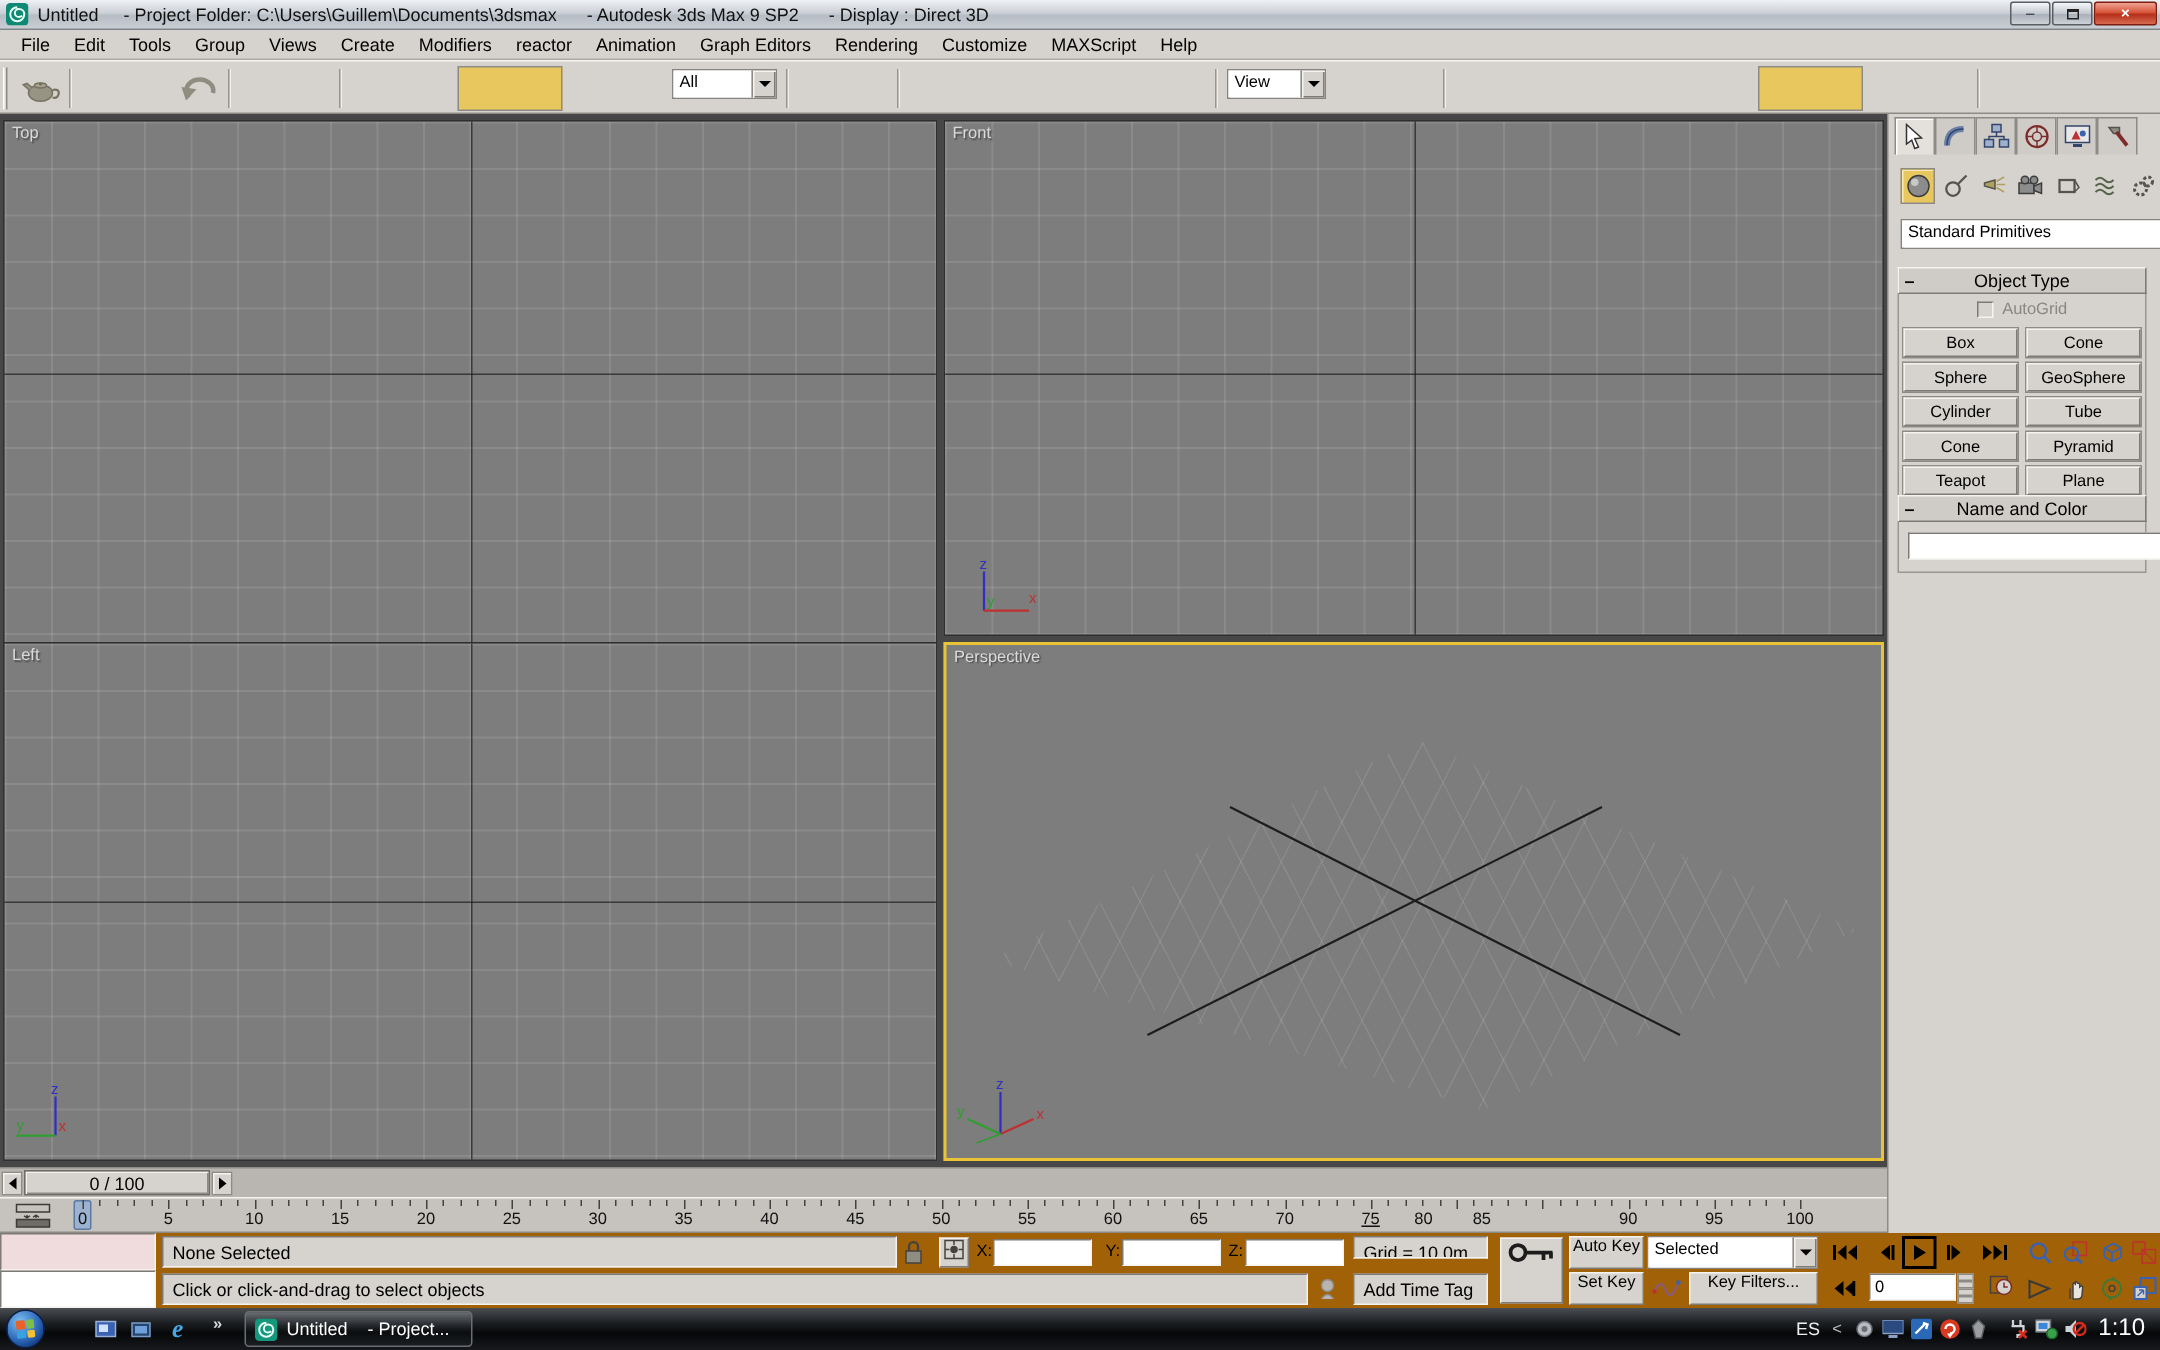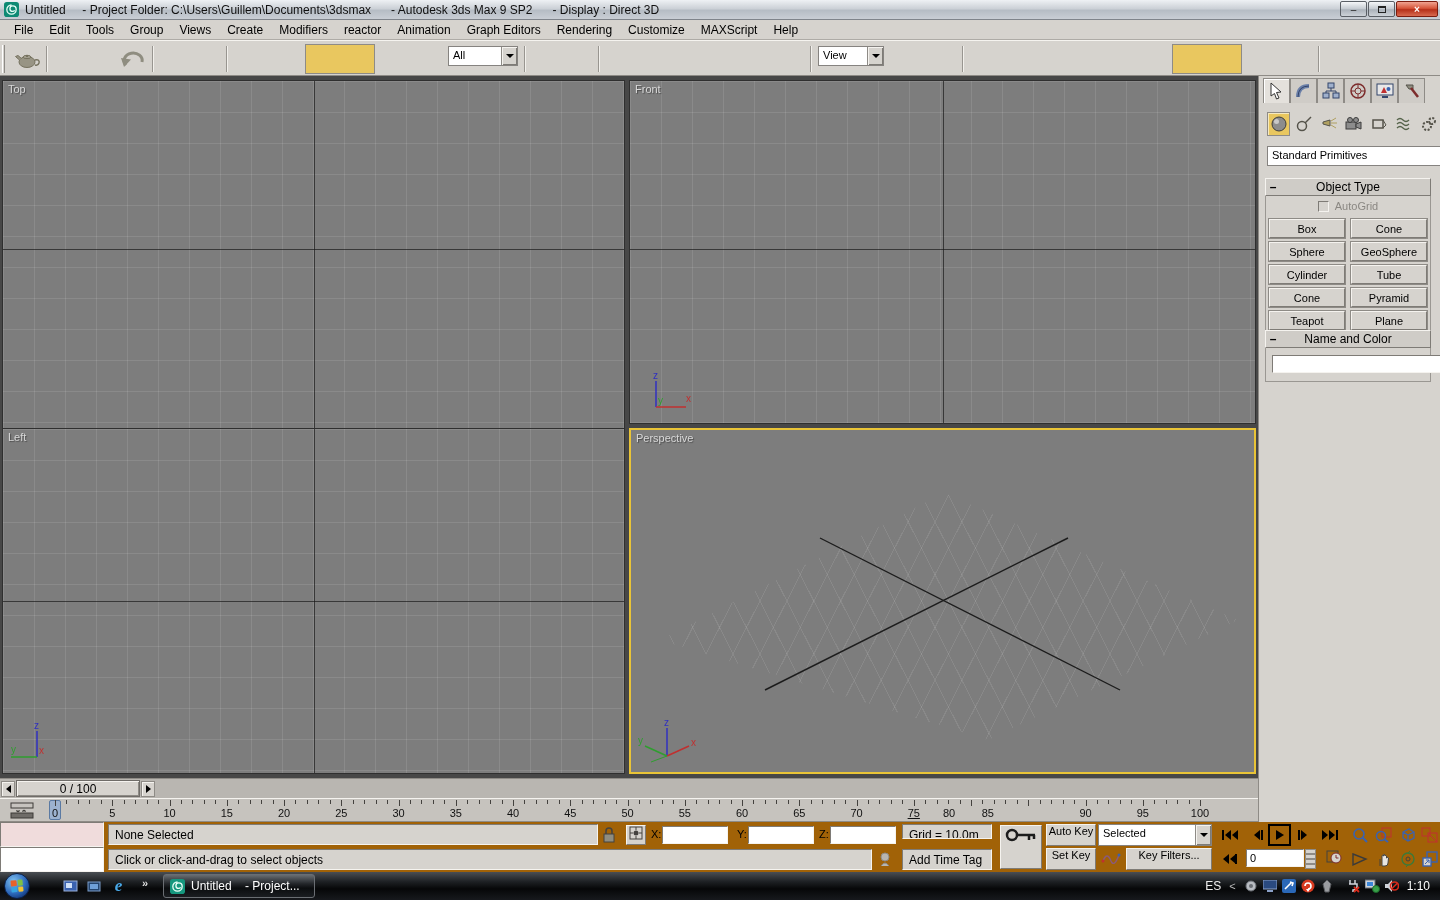--- a/index.html
+++ b/index.html
@@ -136,21 +136,21 @@
     background:radial-gradient(circle at 35% 30%, #7ec0f0, #2a66b8 55%, #0d2a66 90%);
     border:1px solid #0a1e45; display:flex; align-items:center; justify-content:center; }
   .win-flag { width:12px; height:12px; display:grid; grid-template-columns:1fr 1fr; gap:1px; transform:rotate(-6deg); }
   .win-flag div { border-radius:1px; }
   .ql-icon { position:absolute; top:6px; width:17px; height:16px; display:flex; align-items:center; justify-content:center; }
   .task-btn { position:absolute; left:163px; top:2px; width:152px; height:24px; border-radius:3px;
     border:1px solid #6a6e73; background:linear-gradient(#686d72, #23262a 40%, #0b0d0f 60%, #1a1d21);
     display:flex; align-items:center; padding:0 6px; color:#fff; font-size:12px; white-space:pre; }
   .tray { position:absolute; right:0; top:0; height:28px; display:flex; align-items:center; }
   .tray-icon { width:17px; height:16px; margin:0 1px; display:flex; align-items:center; justify-content:center; }
-  .clock { font-size:12px; color:#fff; margin:0 10px 0 6px; }
+  .clock { font-size:16px; color:#fff; margin:0 10px 0 6px; }
 </style>
 </head>
 <body>
 
 <div class="titlebar">
   <svg class="app-icon" viewBox="0 0 16 16">
     <rect x="0" y="0" width="16" height="16" rx="3" fill="#0e8a74"></rect>
     <path d="M8 3 a5 5 0 1 0 5 5 c0-2.2-1.7-3.8-3.8-3.8 a2.9 2.9 0 0 0 0 5.8 c.9 0 1.7-.4 2.2-1" fill="none" stroke="#e8fff8" stroke-width="1.4"></path>
   </svg>
   <span class="title-text">Untitled     - Project Folder: C:\Users\Guillem\Documents\3dsmax      - Autodesk 3ds Max 9 SP2      - Display : Direct 3D</span>

